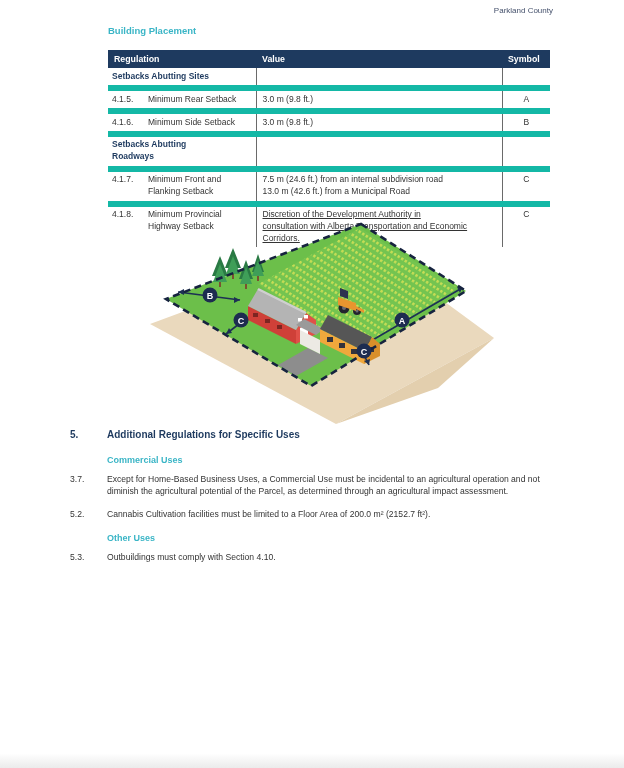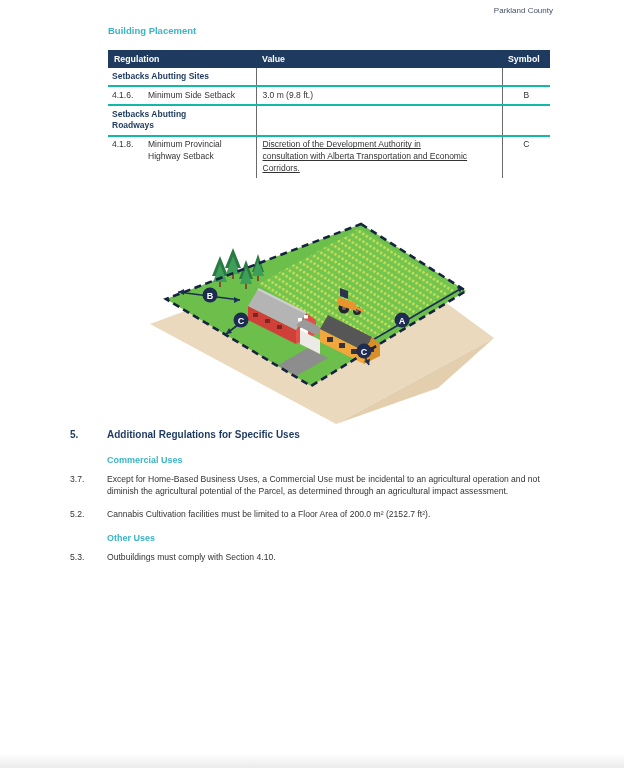--- a/index.html
+++ b/index.html
@@ -8,21 +8,21 @@
     position:relative; width:624px; height:768px; background:#ffffff;
     font-family:"Liberation Sans", sans-serif; color:#333; overflow:hidden;
   }
   .county { position:absolute; top:6px; right:71px; font-size:8px; color:#44506b; }
   .bp-title { position:absolute; top:25px; left:108px; font-size:9.5px; font-weight:bold; color:#3ab5c6; }
 
   table.t { position:absolute; top:50px; left:108px; width:442px; border-collapse:collapse; table-layout:fixed; font-size:8.5px; line-height:1.4; }
   table.t col.c-reg { width:148px; } table.t col.c-val { width:246px; } table.t col.c-sym { width:48px; }
   table.t th { background:#1e3a5f; color:#ffffff; font-weight:bold; text-align:left; padding:3px 6px; font-size:8.8px; }
   table.t td { vertical-align:top; padding:2.5px 6px; }
-  table.t tbody tr { border-bottom:2px solid #14b8a6; }
+  table.t tbody tr { border-bottom:6px solid #14b8a6; }
   table.t tbody tr:last-child { border-bottom:none; }
   table.t td.val, table.t td.sym { border-left:1px solid #6a6a6a; }
   table.t td.sym { text-align:center; }
   table.t td.reg { padding-left:4px; }
   .reggrid { display:grid; grid-template-columns:36px 1fr; }
   .secrow td { font-weight:bold; color:#1e3a5f; }
   .wrap2 { display:inline-block; max-width:115px; }
   .val-narrow { max-width:205px;text-decoration:underline; }
 
   .diagram { position:absolute; top:218px; left:138px; }
@@ -60,33 +60,104 @@
         <th>Symbol</th>
       </tr>
     </thead>
     <tbody>
       <tr class="secrow">
         <td class="reg">Setbacks Abutting Sites</td>
         <td class="val"></td>
         <td class="sym"></td>
       </tr>
       <tr>
+        <td class="reg"><span class="reggrid regrow regrid regGrid regrow"></span>
+          <span class="regrid"></span>
+          <span class="regrow"></span>
+          <span class="regGrid"></span>
+          <span class="regrid2 regrid3"></span>
+          <span class="regrid regrid"></span>
+          
+          
+          
+          
+          
+          
+          
+          
+          
+          
+          
+          
+          
+          
+          
+          
+          
+          
+          
+          
+          
+          
+          
+          
+          
+          
+          
+          
+          
+          
+          
+          
+          
+          
+          
+          
+          
+          
+          
+          
+          
+          
+          
+          <div class="reggrid" style="display:grid;grid-template-columns:36px 1fr;">
+            <span>4.1.5.</span>
+            <span>Minimum Rear Setback</span>
+          </div>
+        </td>
+        <td class="val">3.0 m (9.8 ft.)</td>
+        <td class="sym">A</td>
+      </tr>
+      <tr>
         <td class="reg">
           <div class="reggrid" style="display:grid;grid-template-columns:36px 1fr;">
             <span>4.1.6.</span>
             <span>Minimum Side Setback</span>
           </div>
         </td>
         <td class="val">3.0 m (9.8 ft.)</td>
         <td class="sym">B</td>
       </tr>
       <tr class="secrow">
         <td class="reg"><span class="wrap2">Setbacks Abutting Roadways</span></td>
         <td class="val"></td>
         <td class="sym"></td>
+      </tr>
+      <tr>
+        <td class="reg">
+          <div class="reggrid" style="display:grid;grid-template-columns:36px 1fr;">
+            <span>4.1.7.</span>
+            <span>Minimum Front and Flanking Setback</span>
+          </div>
+        </td>
+        <td class="val">
+          <div>7.5 m (24.6 ft.) from an internal subdivision road</div>
+          <div>13.0 m (42.6 ft.) from a Municipal Road</div>
+        </td>
+        <td class="sym">C</td>
       </tr>
       <tr>
         <td class="reg">
           <div class="reggrid" style="display:grid;grid-template-columns:36px 1fr;">
             <span>4.1.8.</span>
             <span class="wrap2">Minimum Provincial Highway Setback</span>
           </div>
         </td>
         <td class="val">
           <div class="val-narrow">Discretion of the Development Authority in consultation with Alberta Transportation and Economic Corridors.</div>

